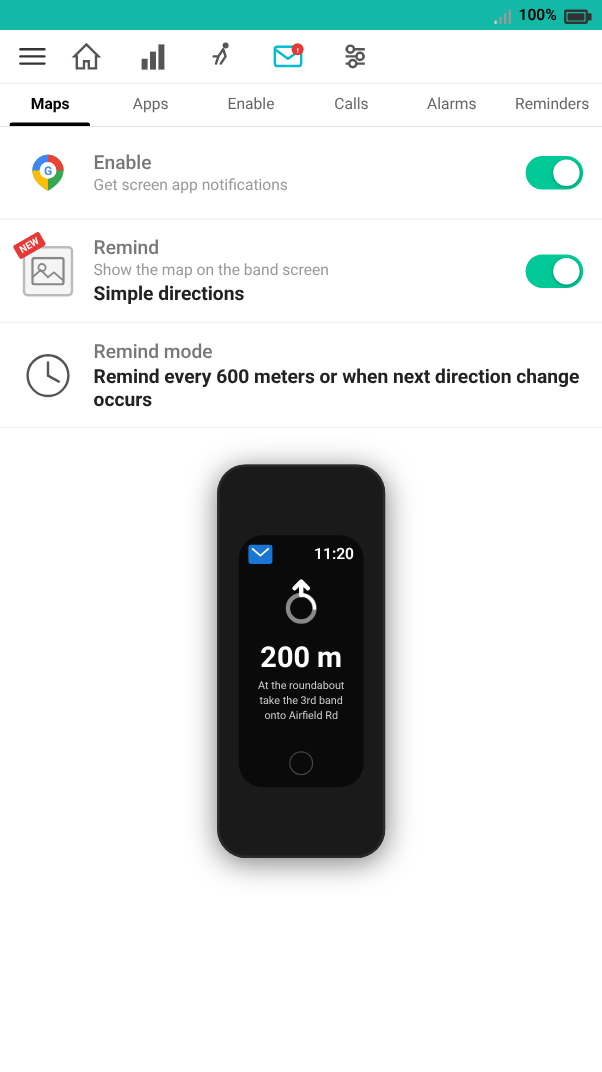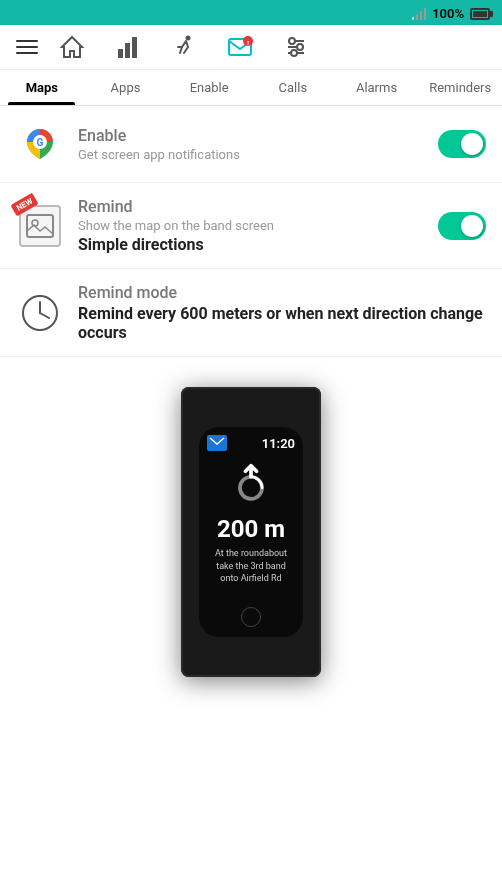--- a/index.html
+++ b/index.html
@@ -245,23 +245,23 @@
     
     .band-preview-container {
       display: flex;
       justify-content: center;
       align-items: center;
       padding: 30px 0 40px;
       background: #fff;
     }
     .band-outer {
       width: 140px;
-      height: 290px;
+      height: 328px;
       background: #1a1a1a;
-      border-radius: 8px;
+      border-radius: 24px;
       display: flex;
       align-items: center;
       justify-content: center;
       box-shadow: 0 4px 24px rgba(0,0,0,0.5), inset 0 0 0 2px #2a2a2a;
       position: relative;
     }
     .band-screen {
       width: 104px;
       height: 210px;
       background: #0a0a0a;

